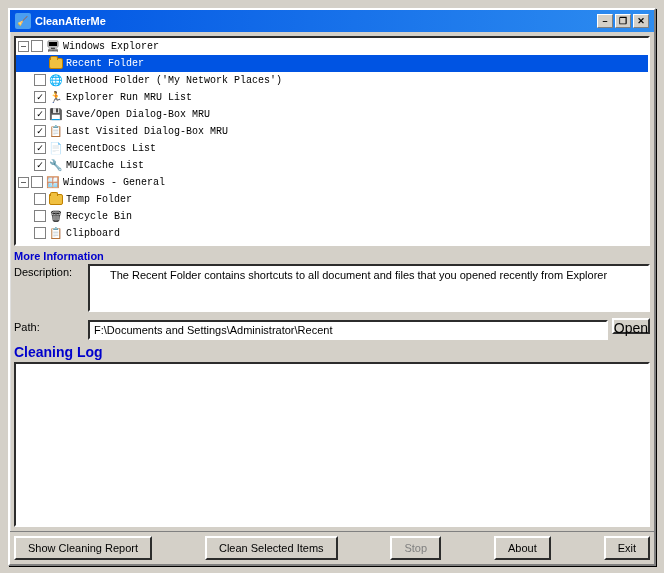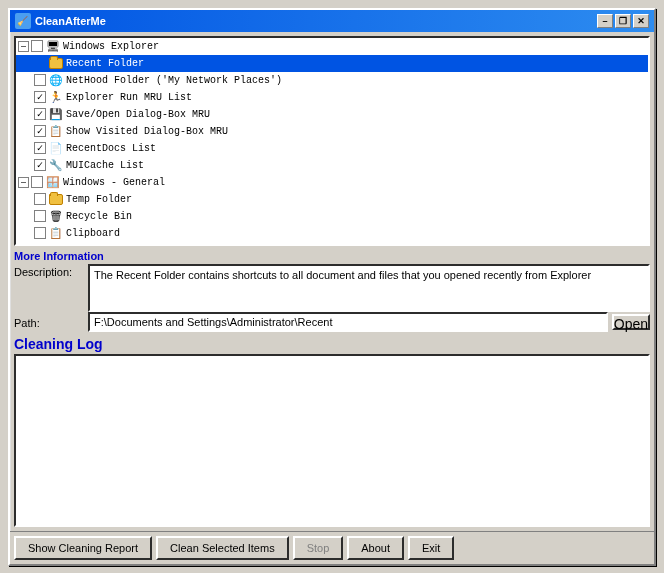--- a/index.html
+++ b/index.html
@@ -195,38 +195,39 @@
       width: 70px;
       flex-shrink: 0;
       padding-top: 2px;
       font-size: 11px;
     }
     .field-value-box {
       flex: 1;
       background: white;
       border: 2px inset #808080;
       border-color: #808080 #ffffff #ffffff #808080;
-      padding: 2px 4px;
+      padding: 2px 20px;
       font-size: 11px;
       min-height: 48px;
       line-height: 1.4;
     }
     .path-row {
       display: flex;
       align-items: center;
       gap: 4px;
     }
     .path-input {
       flex: 1;
       height: 20px;
       background: white;
       border: 2px inset;
       border-color: #808080 #ffffff #ffffff #808080;
       padding: 2px 4px;
       font-size: 11px;
+      margin-top: 8px;
     }
     .open-button {
       height: 16px;
       padding: 0 0;
       background: #d4d0c8;
       border: 2px outset;
       border-color: #ffffff #808080 #808080 #ffffff;
       font-size: 14px;
       cursor: pointer;
       white-space: nowrap;
@@ -252,20 +253,21 @@
       min-height: 80px;
     }
     .log-body::-webkit-scrollbar { width: 16px; }
     .log-body::-webkit-scrollbar-track { background: #d4d0c8; }
     .log-body::-webkit-scrollbar-thumb { background: #d4d0c8; border: 1px solid #808080; }
     .button-bar {
       display: flex;
       gap: 4px;
       padding: 4px;
       flex-shrink: 0;
+      justify-content: space-between;
       background: #d4d0c8;
       border-top: 1px solid #808080;
     }
     .btn {
       height: 24px;
       padding: 0 12px;
       background: #d4d0c8;
       border: 2px outset;
       border-color: #ffffff #808080 #808080 #ffffff;
       font-size: 11px;
@@ -339,21 +341,21 @@
         <div style="width:16px;flex-shrink:0;"></div>
         <div class="checkbox checked"></div>
         <div class="icon-small">💾</div>
         <span class="tree-text">Save/Open Dialog-Box MRU</span>
       </div>
 
       <div class="tree-item">
         <div style="width:16px;flex-shrink:0;"></div>
         <div class="checkbox checked"></div>
         <div class="icon-small">📋</div>
-        <span class="tree-text">Show Visited  Dialog-Box MRU</span>
+        <span class="tree-text">Last Visited  Dialog-Box MRU</span>
       </div>
 
       <div class="tree-item">
         <div style="width:16px;flex-shrink:0;"></div>
         <div class="checkbox checked"></div>
         <div class="icon-small">📄</div>
         <span class="tree-text">RecentDocs List</span>
       </div>
 
       <div class="tree-item">

